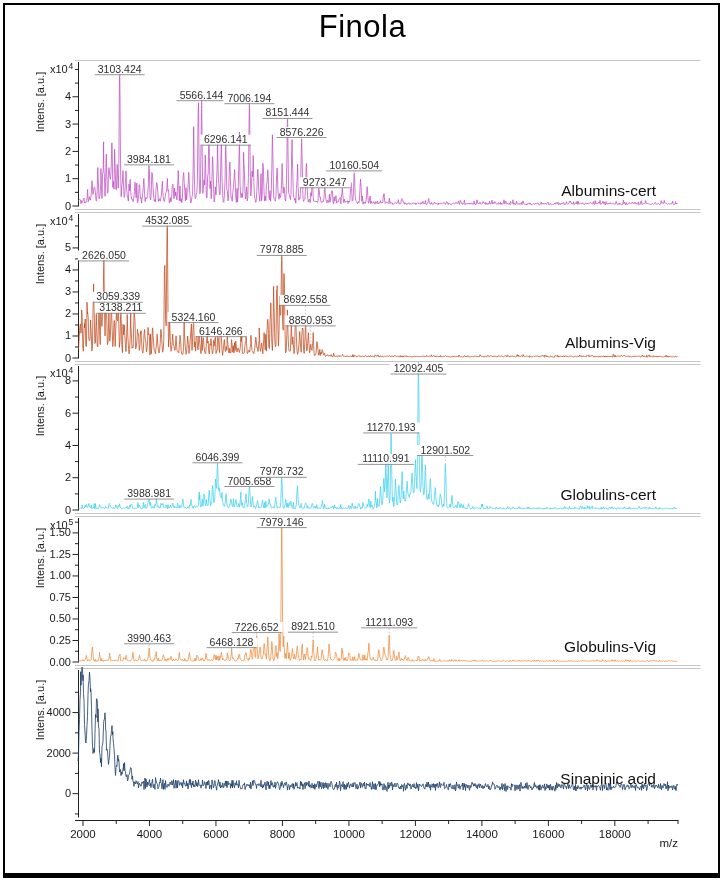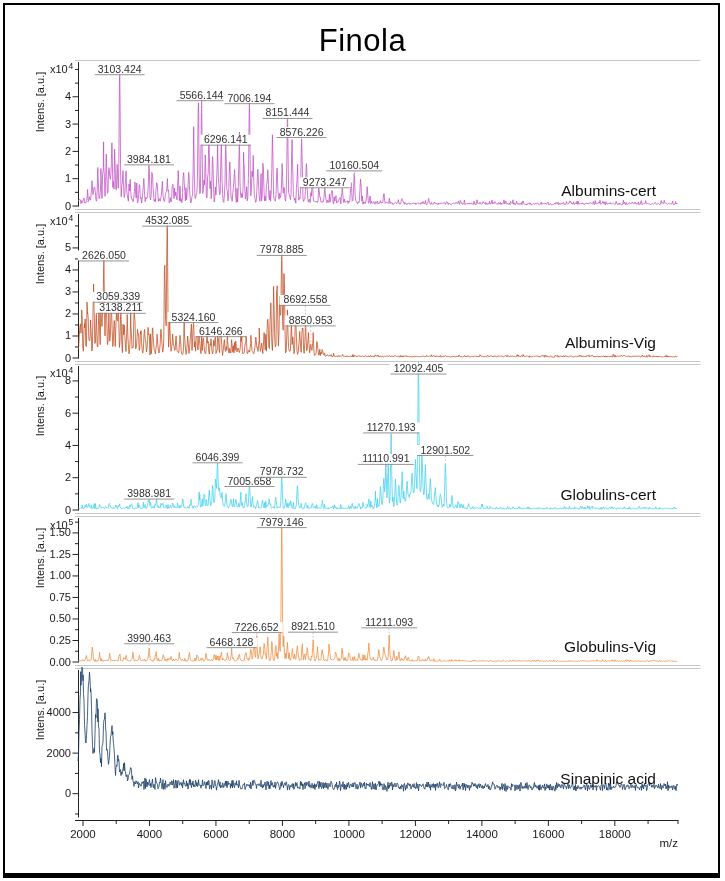--- a/index.html
+++ b/index.html
@@ -1,20 +1,20 @@
 <!DOCTYPE html>
 <html><head>
 <meta charset="utf-8">
 <style>
   html,body{margin:0;padding:0;background:#ffffff;}
   .page{position:relative;width:725px;height:881px;background:#fff;overflow:hidden;
         font-family:"Liberation Sans",sans-serif;}
   .frame{position:absolute;left:3px;top:3px;right:5px;bottom:3px;
          border:2px solid #000;border-bottom-width:5px;pointer-events:none;}
-  .title{position:absolute;left:0;top:23px;width:100%;text-align:center;
+  .title{position:absolute;left:0;top:9px;width:100%;text-align:center;
          font-size:31px;color:#000;letter-spacing:0.5px;}
   #chart{position:absolute;left:0;top:0;width:725px;height:881px;}
   svg text{font-family:"Liberation Sans",sans-serif;}
 </style>
 </head>
 <body>
 
 <div class="page">
   <div class="frame"></div>
   <div class="title">Finola</div>

